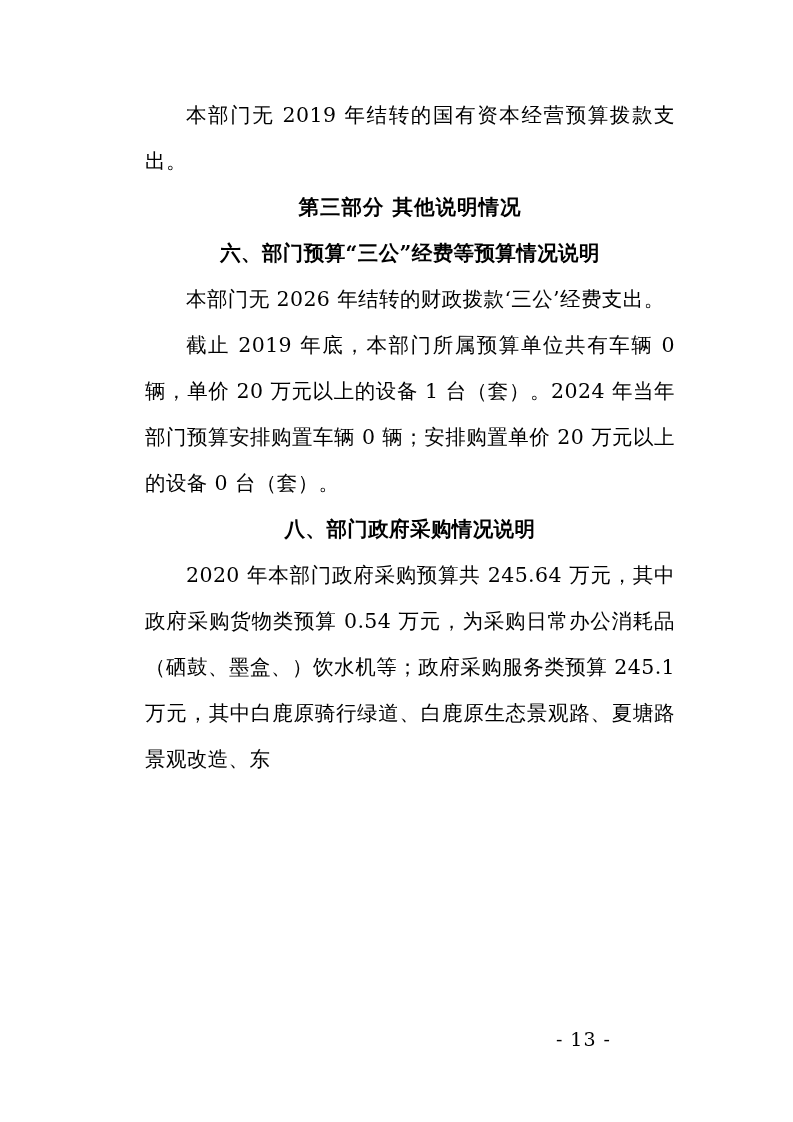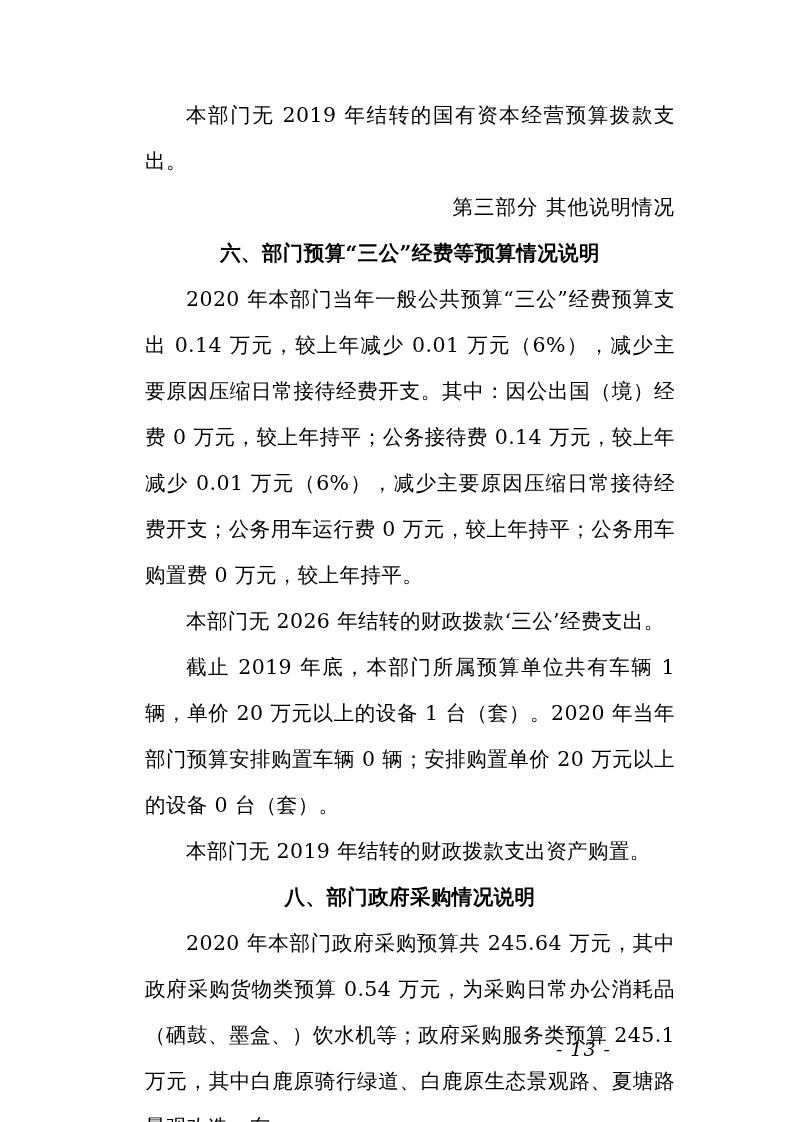--- a/index.html
+++ b/index.html
@@ -37,54 +37,51 @@
   }
   .indent {
     text-indent: 41px;
   }
   .heading {
     font-weight: bold;
     text-indent: 0;
     text-align: center;
   }
   .part-title {
-    font-weight: normal;
-    text-align: right;
+    font-weight: bold;
+    text-align: center;
     letter-spacing: 1px;
   }
   .page-number {
     position: absolute;
     right: 118px;
-    bottom: 62px;
+    bottom: 72px;
     font-size: 19px;
     font-family: "DejaVu Serif", "Liberation Serif", serif;
     letter-spacing: 1px;
-    font-style: italic;
   }
 </style>
 </head>
 <body>
 
 <div class="page">
   <div class="doc-body">
 
     <p class="indent">本部门无 2019 年结转的国有资本经营预算拨款支出。</p>
 
     <p class="part-title">第三部分  其他说明情况</p>
 
     <p class="heading">六、部门预算“三公”经费等预算情况说明</p>
 
-    <p class="indent">2020 年本部门当年一般公共预算“三公”经费预算支出 0.14 万元，较上年减少 0.01 万元（6%），减少主要原因压缩日常接待经费开支。其中：因公出国（境）经费 0 万元，较上年持平；公务接待费 0.14 万元，较上年减少 0.01 万元（6%），减少主要原因压缩日常接待经费开支；公务用车运行费 0 万元，较上年持平；公务用车购置费 0 万元，较上年持平。</p>
 
     <p class="indent">本部门无 2026 年结转的财政拨款‘三公’经费支出。</p>
 
 
-    <p class="indent">截止 2019 年底，本部门所属预算单位共有车辆 1 辆，单价 20 万元以上的设备 1 台（套）。2020 年当年部门预算安排购置车辆 0 辆；安排购置单价 20 万元以上的设备 0 台（套）。</p>
+    <p class="indent">截止 2019 年底，本部门所属预算单位共有车辆 0 辆，单价 20 万元以上的设备 1 台（套）。2024 年当年部门预算安排购置车辆 0 辆；安排购置单价 20 万元以上的设备 0 台（套）。</p>
 
-    <p class="indent">本部门无 2019 年结转的财政拨款支出资产购置。</p>
 
     <p class="heading">八、部门政府采购情况说明</p>
 
     <p class="indent">2020 年本部门政府采购预算共 245.64 万元，其中政府采购货物类预算 0.54 万元，为采购日常办公消耗品（硒鼓、墨盒、）饮水机等；政府采购服务类预算 245.1 万元，其中白鹿原骑行绿道、白鹿原生态景观路、夏塘路景观改造、东</p>
 
   </div>
   <div class="page-number">- 13 -</div>
 </div>
 
 </body></html>

